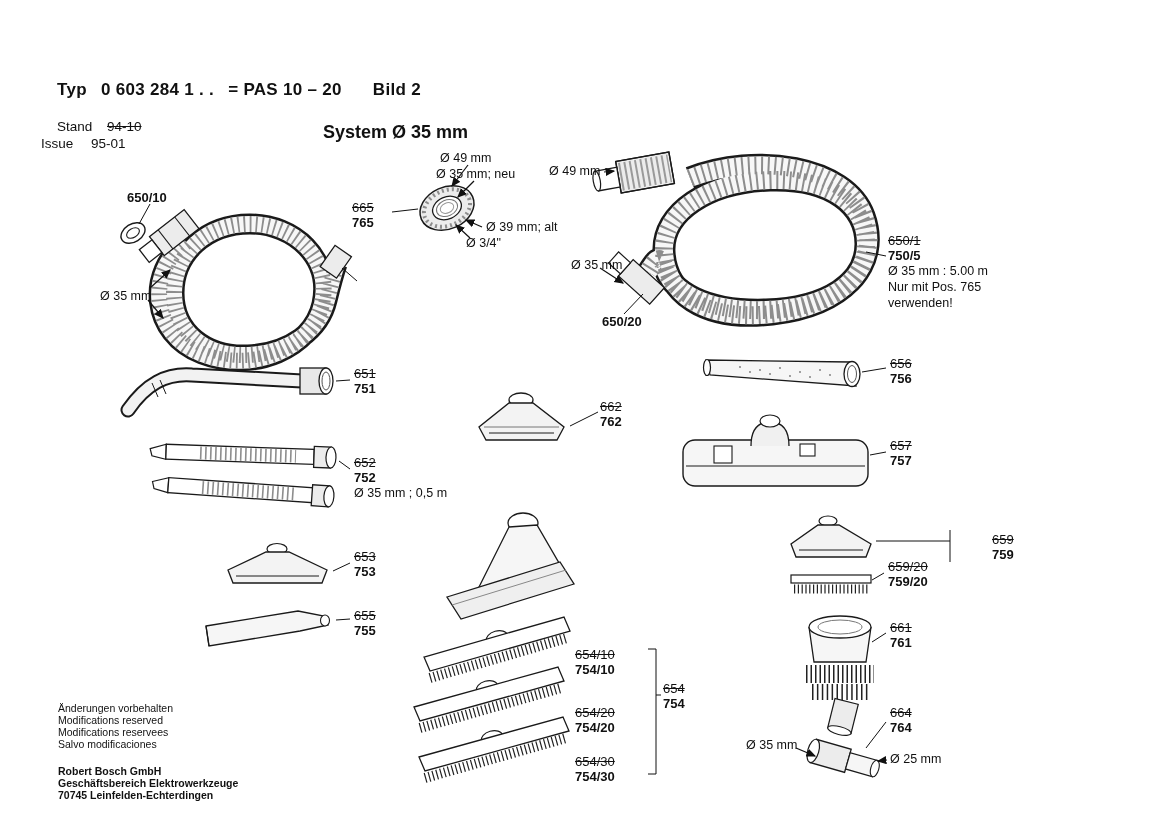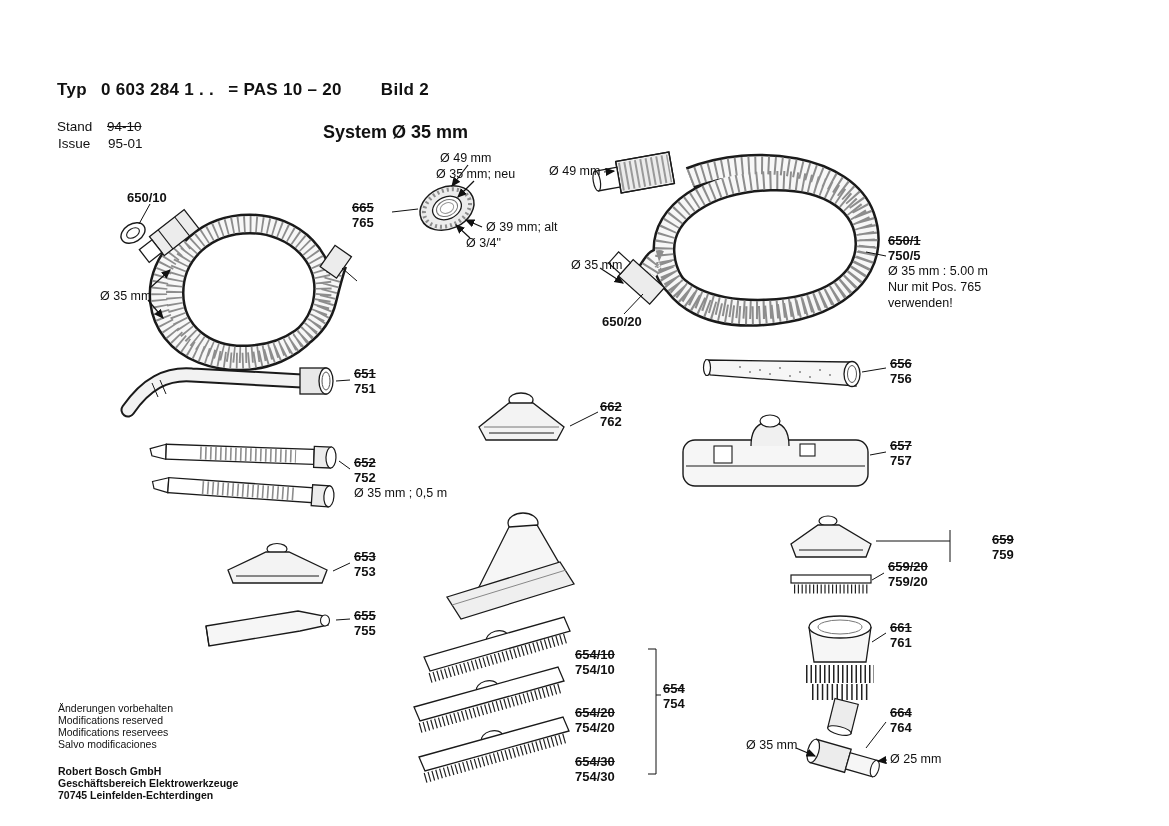--- a/index.html
+++ b/index.html
@@ -1,27 +1,27 @@
 <!DOCTYPE html>
 <html><head>
 <meta charset="utf-8">
 <style>
   html,body{margin:0;padding:0;background:#e9e9e9;}
   .page{position:relative;width:1169px;height:826px;background:#ffffff;overflow:hidden;
         font-family:"Liberation Sans",sans-serif;color:#111;}
   .title{position:absolute;left:57px;top:80px;font-size:17px;font-weight:bold;letter-spacing:.3px;}
   .title .g1{margin-left:9px;}
-  .title .g2{margin-left:34px;}
+  .title .g2{margin-left:26px;}
   .meta{position:absolute;font-size:13.5px;}
   .meta .lab{display:inline-block;width:50px;}
   .strike{text-decoration:line-through;}
   .system{position:absolute;left:323px;top:122px;font-size:18px;font-weight:bold;}
   .co{position:absolute;font-size:13px;line-height:15px;white-space:nowrap;}
   .co > span{display:block;}
-  .old{text-decoration:line-through;font-weight:bold;}
+  .old{text-decoration:line-through;}
   .new{font-weight:bold;}
   .inline{display:inline !important;}
   .note{font-size:12.5px;line-height:16px;font-weight:normal;}
   .ann{position:absolute;font-size:12.5px;white-space:nowrap;}
   .footer{position:absolute;left:58px;top:702px;font-size:10.5px;line-height:12px;}
   .footer .b{font-weight:bold;}
   .footer .sp{margin-top:15px;}
   svg{position:absolute;left:0;top:0;}
 </style>
 </head>
@@ -243,21 +243,21 @@
 <div class="title">
   <span>Typ</span>
   <span class="g1">0 603 284 1 . .</span>
   <span class="g1">= PAS 10 – 20</span>
   <span class="g2">Bild 2</span>
 </div>
 
 <div class="meta" style="left:57px;top:119px">
   <span class="lab">Stand</span><span class="strike">94-10</span>
 </div>
-<div class="meta" style="left:58px;top:136px">
+<div class="meta" style="left:41px;top:136px">
   <span class="lab">Issue</span><span>95-01</span>
 </div>
 
 <div class="system">System Ø 35 mm</div>
 
 <div class="co" style="left:127px;top:190px">
   <span class="new">650/10</span>
 </div>
 
 <div class="co" style="left:352px;top:200px">

